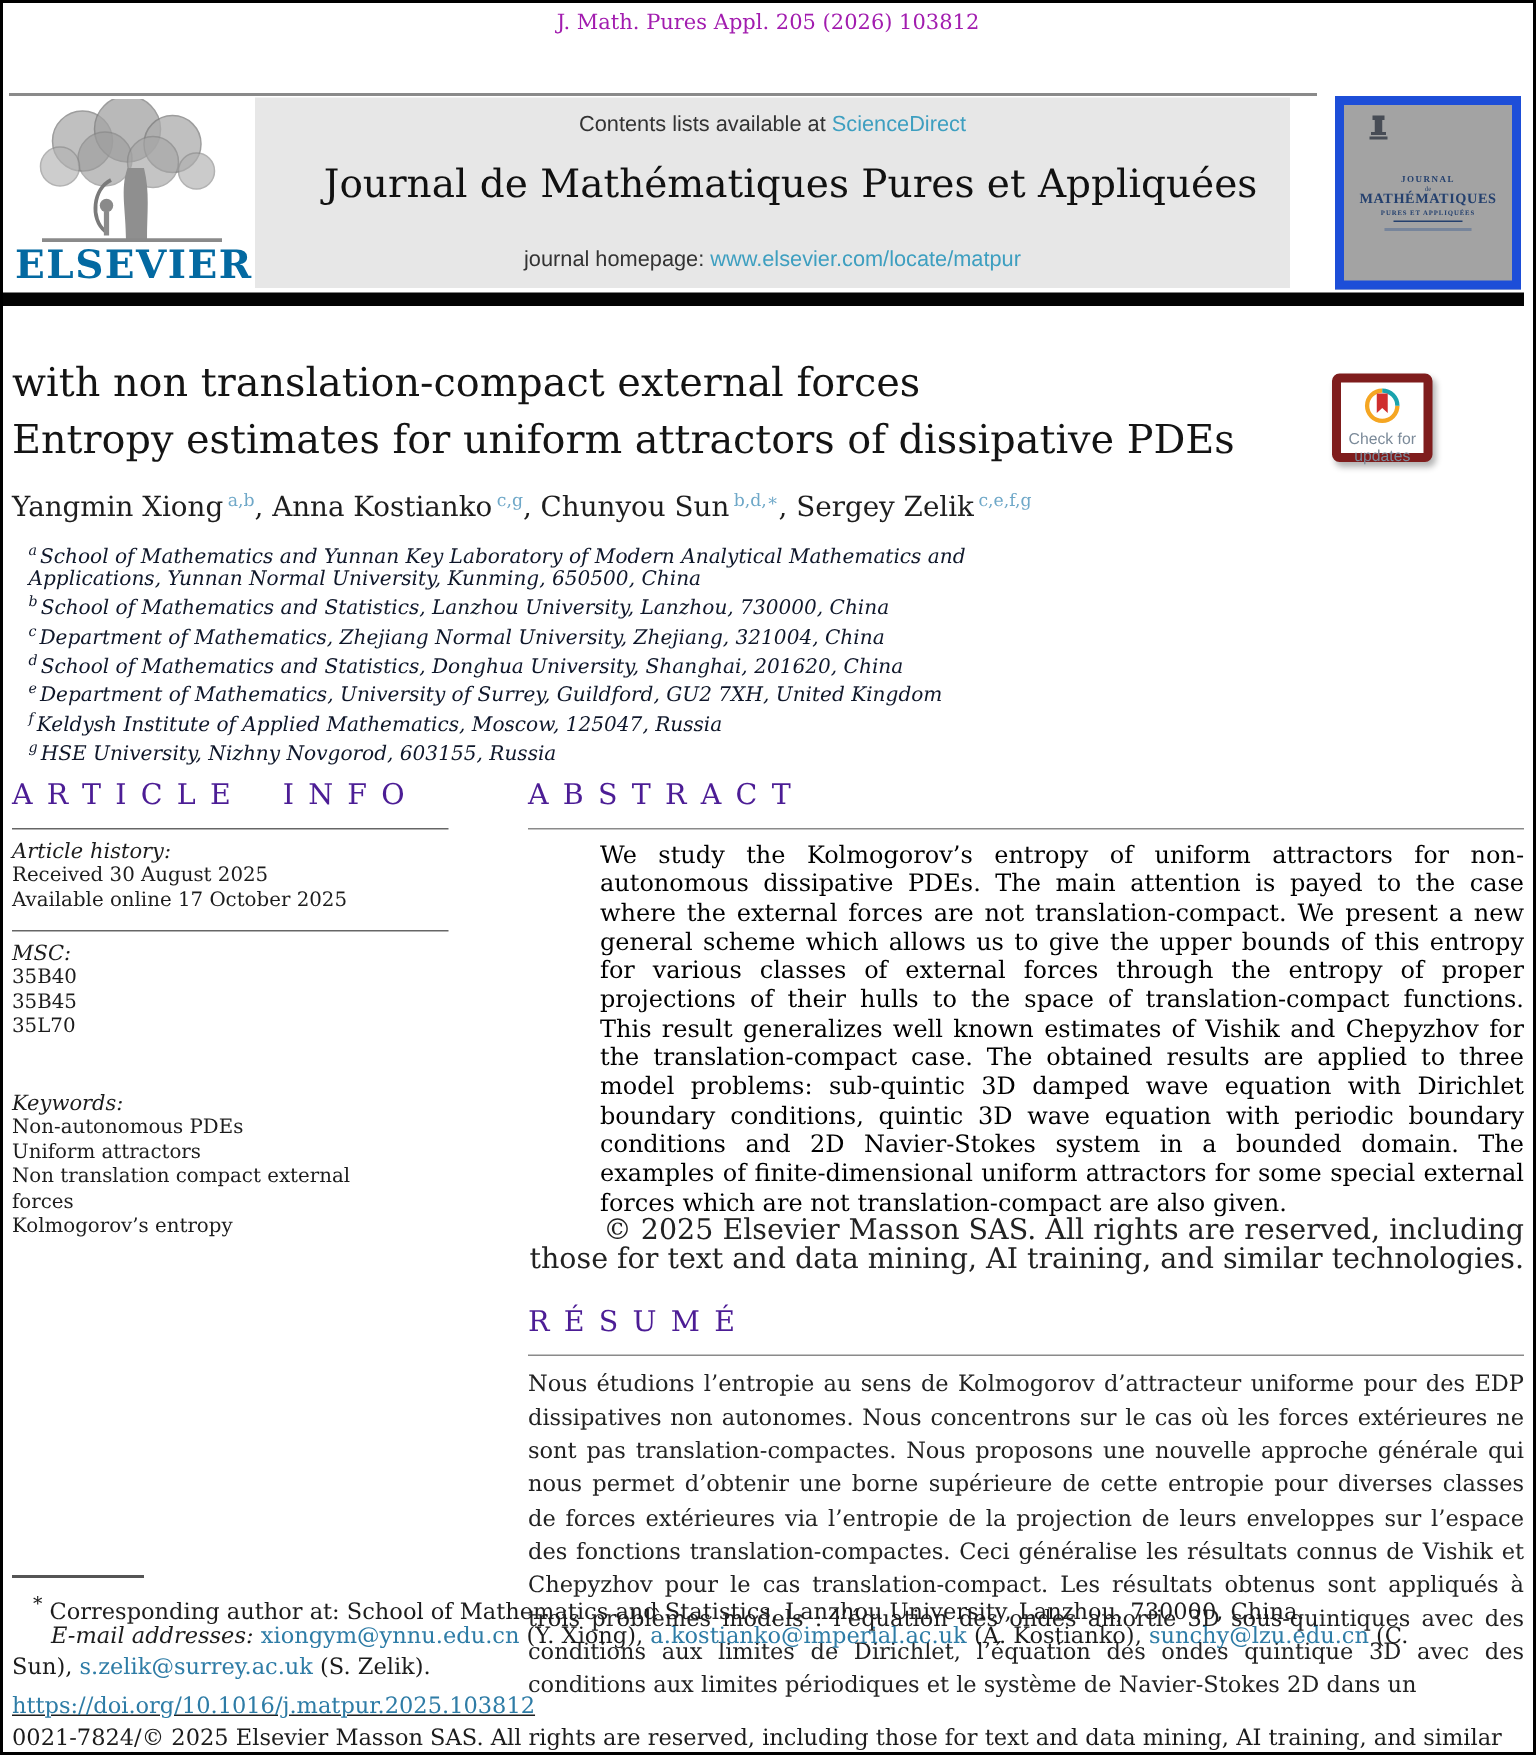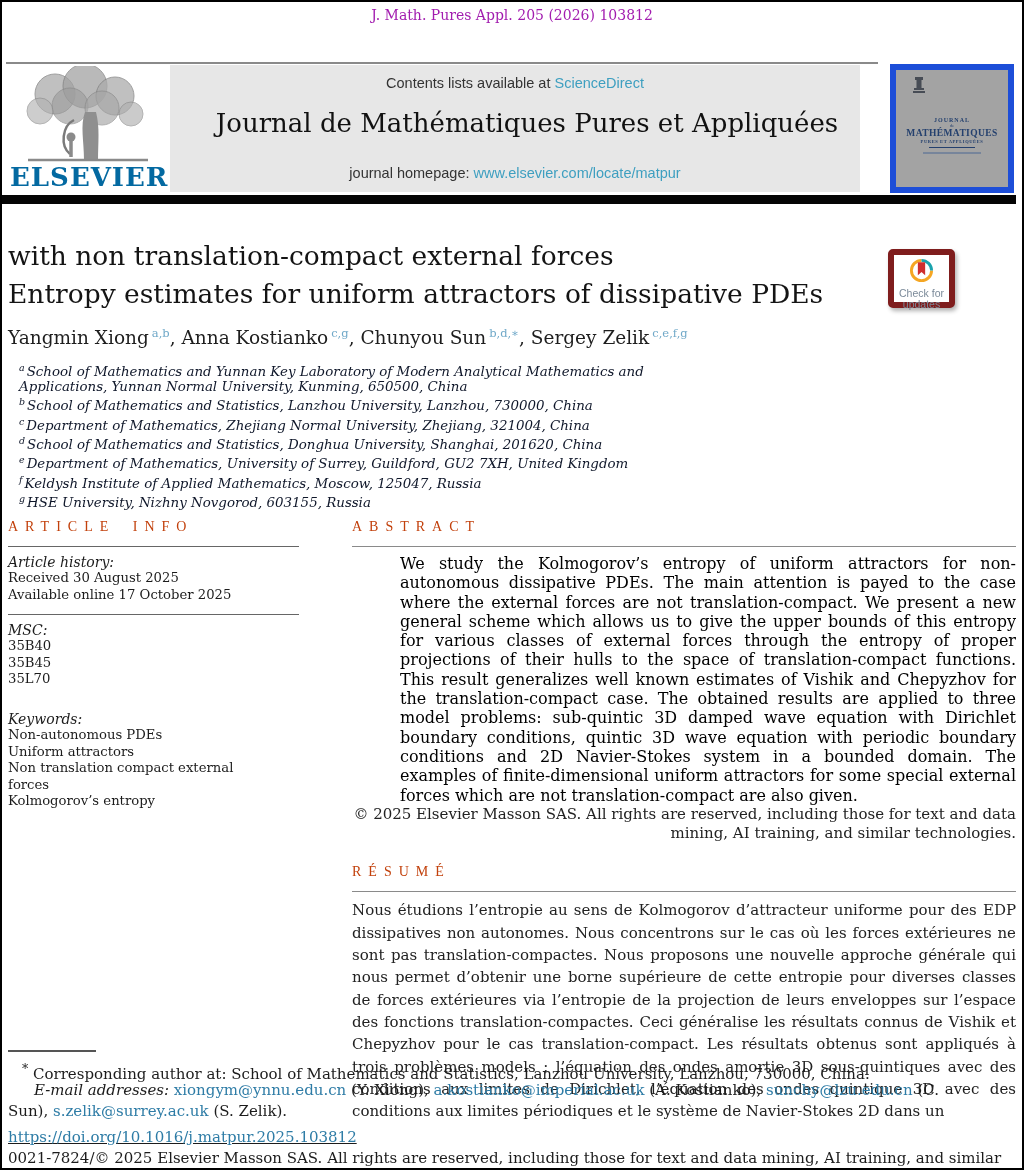--- a/index.html
+++ b/index.html
@@ -43,29 +43,29 @@
   #check-badge{left:886px;top:247px;width:67px;height:59px;background:#fff;border:6px solid #7f1d1d;
     border-radius:5px;box-shadow:2px 3px 4px rgba(0,0,0,.3);text-align:center;box-sizing:border-box;cursor:pointer;}
   #check-badge .cbtext{font-family:"Liberation Sans",sans-serif;font-size:10.5px;line-height:11px;color:#7b8a99;margin-top:1px;}
   #authors{left:6px;top:324px;width:900px;font-size:18.5px;color:#1e1e1e;}
   #authors sup{font-size:11.5px;color:#6fa8c8;margin-left:3px;}
   #affils{left:0;top:359px;width:650px;font-size:13.4px;font-style:italic;line-height:14.9px;color:#0f172a;margin-left:17px;}
   #affils sup{font-size:9.5px;margin-right:2px;}
   #affils div{margin:0;}
 
   
-  .sc-heading{font-size:14px;letter-spacing:0.5em;word-spacing:0.5em;color:#c2410c;font-family:Liberation Serif, serif;}
+  .sc-heading{font-size:19px;letter-spacing:0.5em;word-spacing:0.5em;color:#4c1d95;}
   #leftcol{left:6px;top:517px;width:291px;}
   #rightcol{left:350px;top:517px;width:664px;}
   .col-rule{border-top:1.5px solid #666;margin-top:11px;}
   .col-rule-g{border-top:1.5px solid #8a8a8a;margin-top:11px;}
   #leftcol .label{font-style:italic;font-size:14px;margin-top:7px;}
   #leftcol .item{font-size:13.2px;line-height:16.6px;width:262px;}
   #abstract-text{margin-top:7px;font-size:16px;line-height:19.3px;text-align:justify;color:#000000;margin-left:48px;}
-  #abstract-copyright{font-size:15px;line-height:19.3px;text-align:right;color:#222;}
+  #abstract-copyright{font-size:19px;line-height:19.3px;text-align:right;color:#222;}
   #resume-head{margin-top:21px;}
   #resume-text{margin-top:7px;font-size:15px;line-height:22.3px;text-align:justify;color:#222;}
 
   
   #fn-rule{top:1048px;left:6px;width:88px;border-top:2px solid #555;}
   #fn-corr{top:1057px;left:6px;width:1003px;font-size:15px;line-height:20.5px;text-indent:14px;}
   #fn-emails{top:1078px;left:6px;width:948px;font-size:15px;line-height:20.5px;text-indent:26px;}
   #fn-emails .lbl{font-style:italic;}
   a.link{color:#2e7ca6;text-decoration:none;cursor:pointer;}
   #fn-doi{top:1126px;left:6px;font-size:15px;text-decoration:underline;}
@@ -162,21 +162,21 @@
     <div class="sc-heading">ARTICLE INFO</div>
     <div class="col-rule"></div>
     <div class="label">Article history:</div>
     <div class="item">Received 30 August 2025</div>
     <div class="item">Available online 17 October 2025</div>
     <div class="col-rule"></div>
     <div class="label">MSC:</div>
     <div class="item">35B40</div>
     <div class="item">35B45</div>
     <div class="item">35L70</div>
-    <div class="label" style="margin-top:23px;font-style:italic;">Keywords:</div>
+    <div class="label" style="margin-top:34px;font-style:italic;">Keywords:</div>
     <div class="item">Non-autonomous PDEs</div>
     <div class="item">Uniform attractors</div>
     <div class="item">Non translation compact external forces</div>
     <div class="item">Kolmogorov’s entropy</div>
   </div>
 
   <div id="rightcol" class="abs">
     <div class="sc-heading">ABSTRACT</div>
     <div class="col-rule-g"></div>
     <div id="abstract-text">We study the Kolmogorov’s entropy of uniform attractors for non-autonomous dissipative PDEs. The main attention is payed to the case where the external forces are not translation-compact. We present a new general scheme which allows us to give the upper bounds of this entropy for various classes of external forces through the entropy of proper projections of their hulls to the space of translation-compact functions. This result generalizes well known estimates of Vishik and Chepyzhov for the translation-compact case. The obtained results are applied to three model problems: sub-quintic 3D damped wave equation with Dirichlet boundary conditions, quintic 3D wave equation with periodic boundary conditions and 2D Navier-Stokes system in a bounded domain. The examples of finite-dimensional uniform attractors for some special external forces which are not translation-compact are also given.</div>

